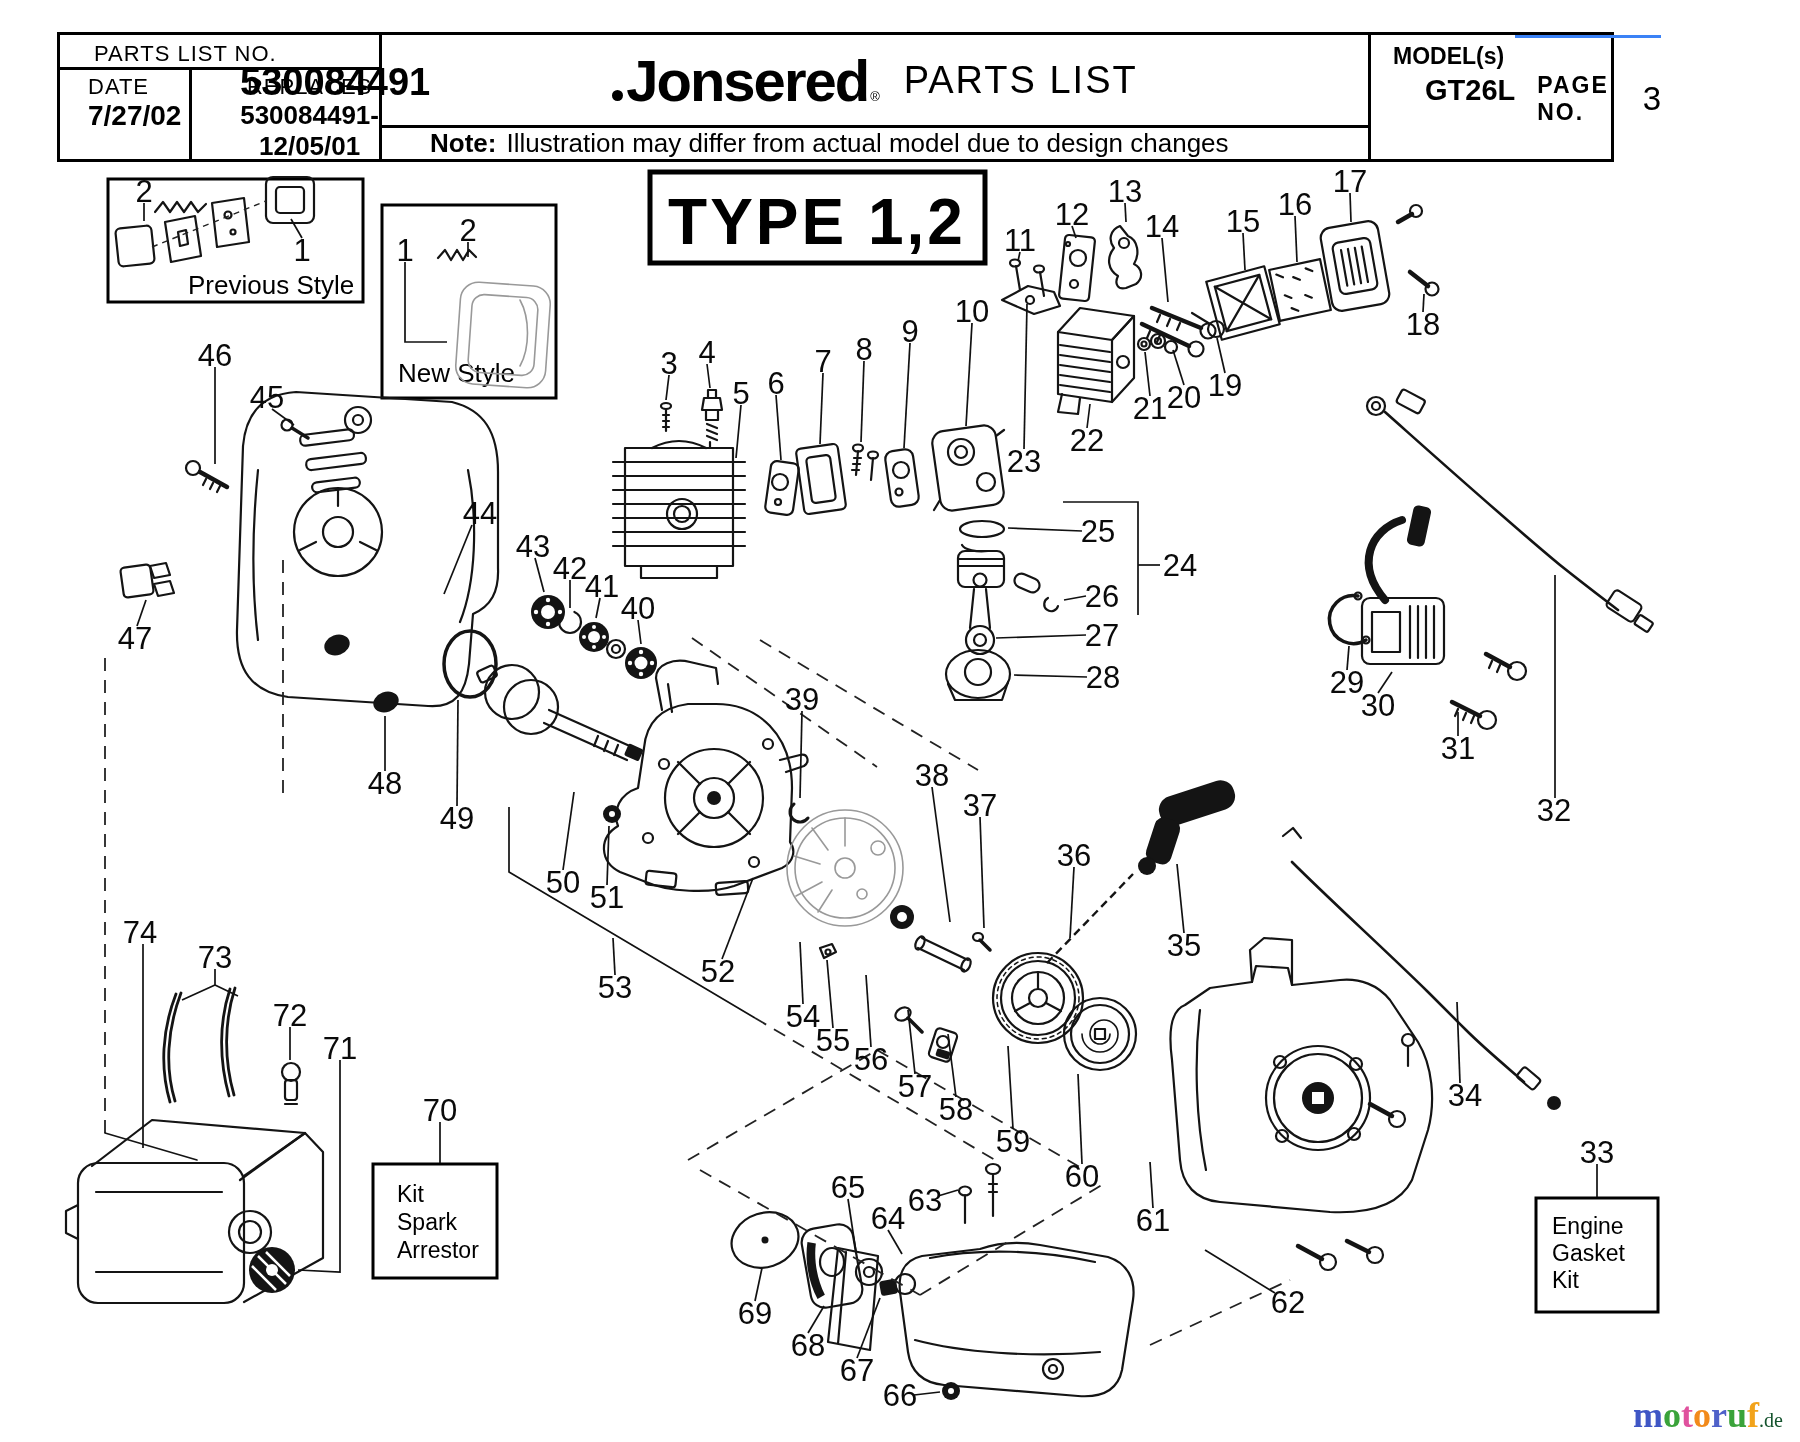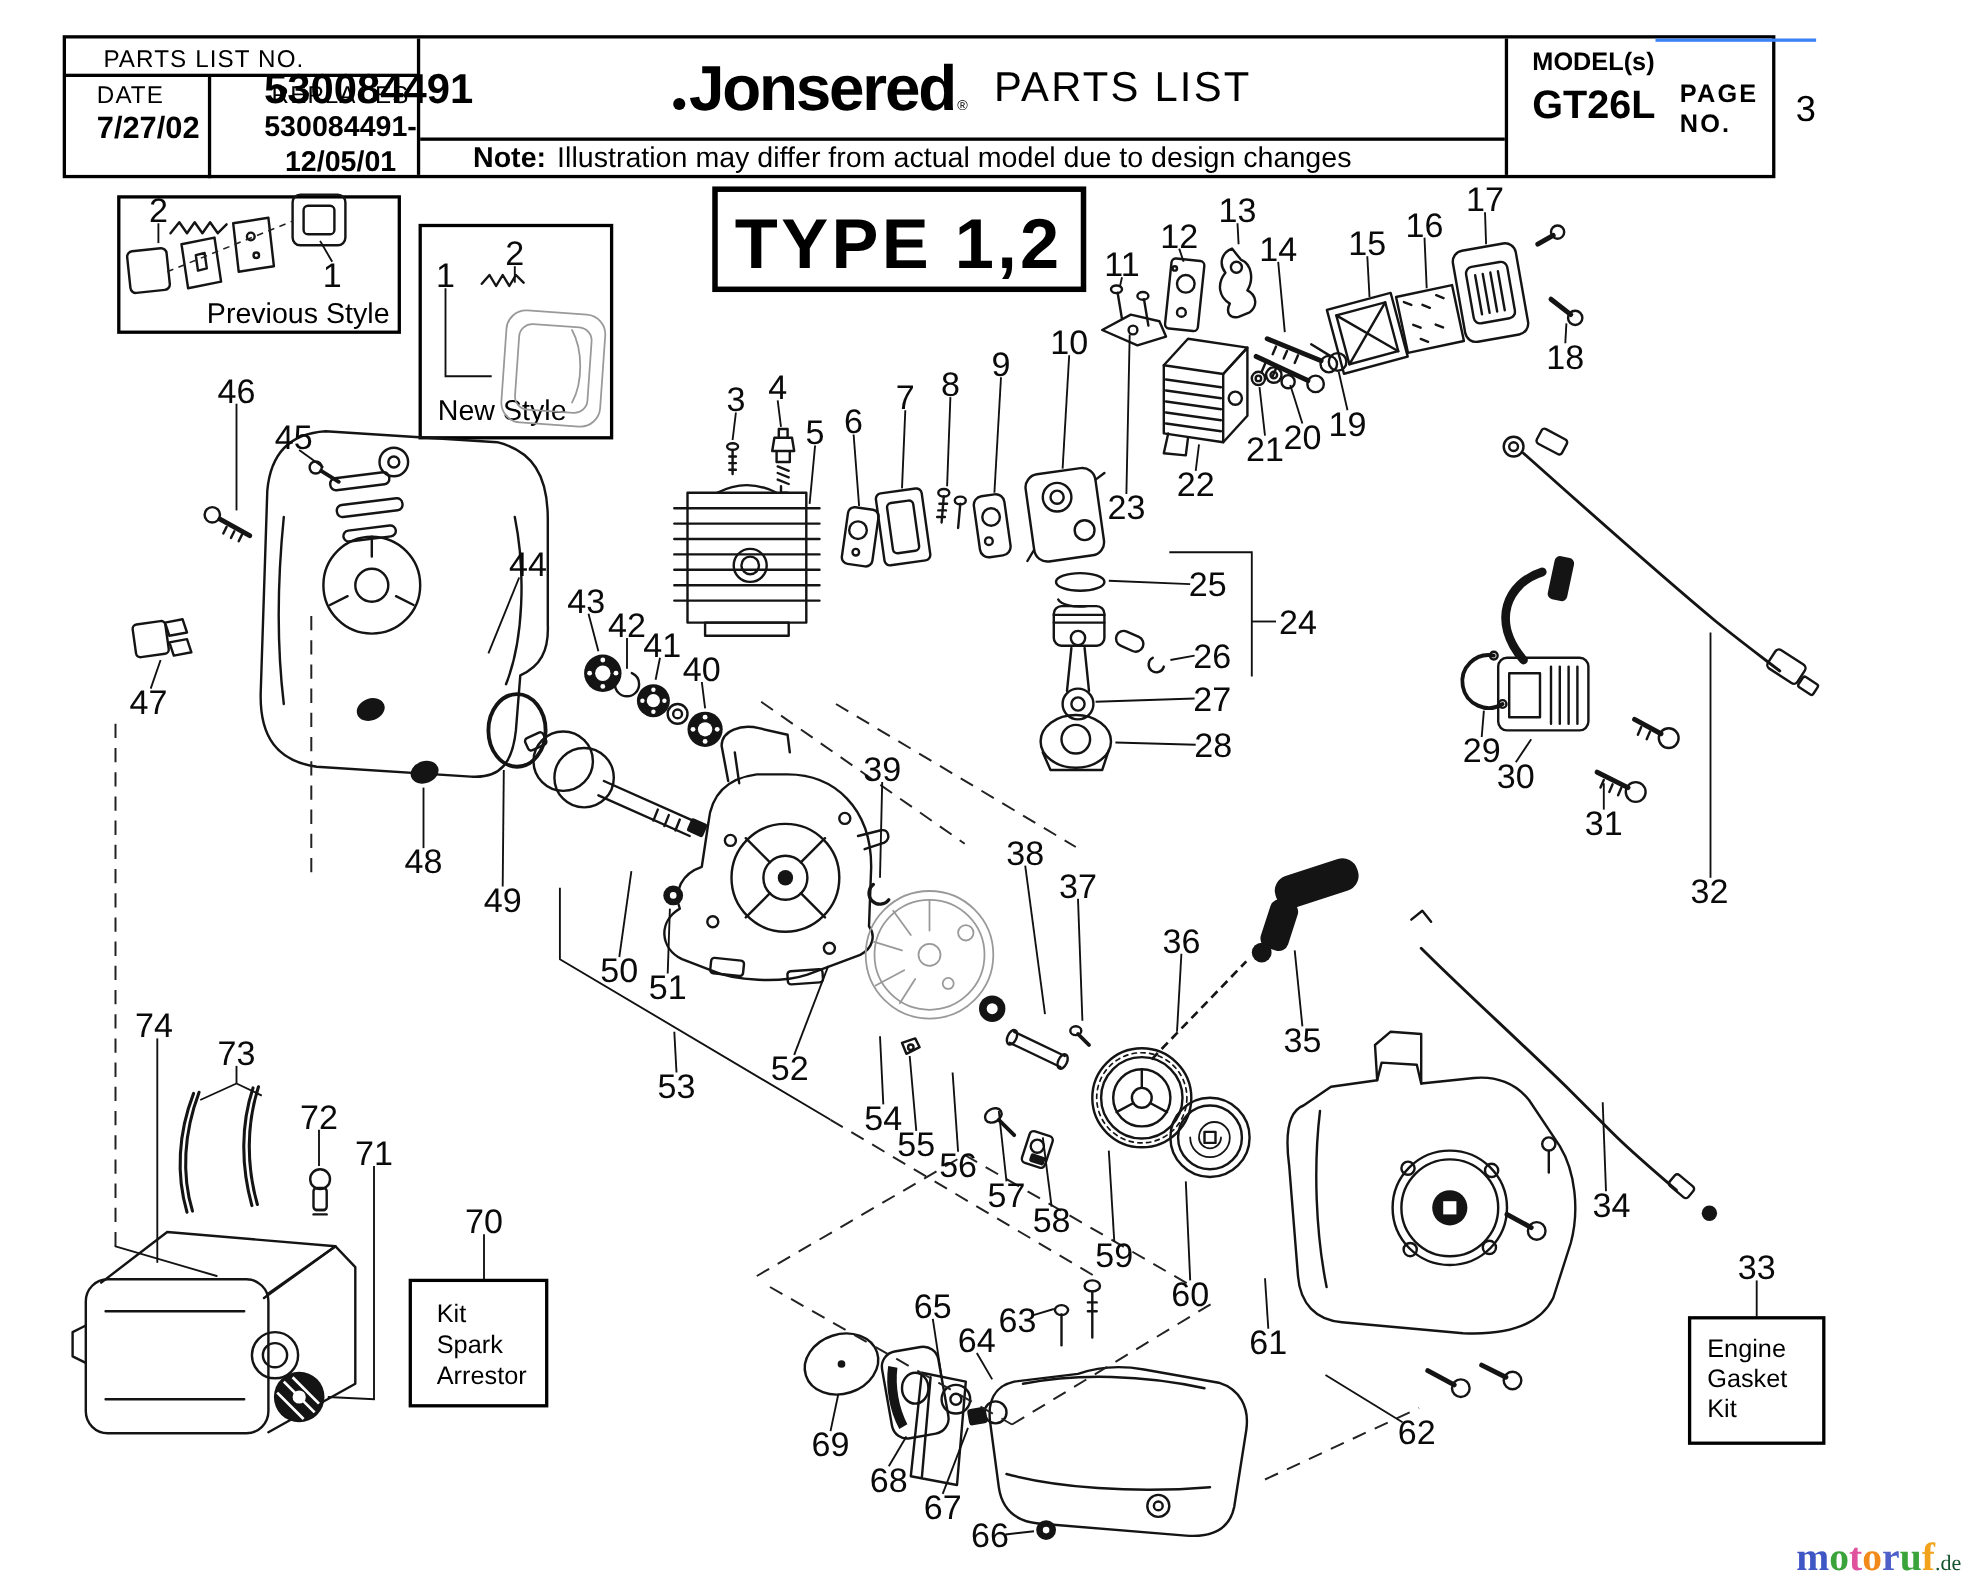--- a/index.html
+++ b/index.html
@@ -22,21 +22,21 @@
   .hdr-brandrow{height:96px;display:flex;align-items:center;justify-content:center;gap:26px;}
   .brand-logo{font-size:58px;font-weight:900;letter-spacing:-2px;display:inline-flex;align-items:baseline;}
   .brand-dot{width:11px;height:11px;background:#000;border-radius:50%;display:inline-block;margin-right:3px;}
   .brand-reg{font-size:13px;vertical-align:super;margin-left:2px;font-weight:normal;}
   .brand-title{font-size:38px;letter-spacing:2px;}
   .hdr-noterow{flex:1;border-top:3px solid #000;display:flex;align-items:center;padding-left:48px;font-size:26px;}
   .note-label{font-weight:bold;margin-right:10px;}
   .hdr-right{width:240px;display:flex;flex-direction:row;}
   .hdr-model{height:87px;padding:8px 0 0 22px;}
   .model-label{font-size:23px;font-weight:bold;}
-  .model-value{font-size:36px;font-weight:bold;margin-top:4px;}
+  .model-value{font-size:29px;font-weight:bold;margin-top:4px;margin-left:32px;}
   .hdr-page{flex:1;border-top:3px solid #3b82f6;display:flex;align-items:center;padding-left:22px;gap:34px;}
   .page-label{font-size:23px;font-weight:bold;letter-spacing:2px;}
   .page-value{font-size:33px;}
   
   #diagram-svg{position:absolute;left:0;top:0;}
   .box{fill:none;stroke:#000;stroke-width:3;}
   .thick{stroke-width:5;}
   .ln{fill:none;stroke:#141414;stroke-width:2.2;stroke-linecap:round;stroke-linejoin:round;}
   .bolt{fill:none;stroke:#141414;stroke-width:4.5;stroke-linecap:round;}
   .fill{fill:#141414;stroke:none;}

